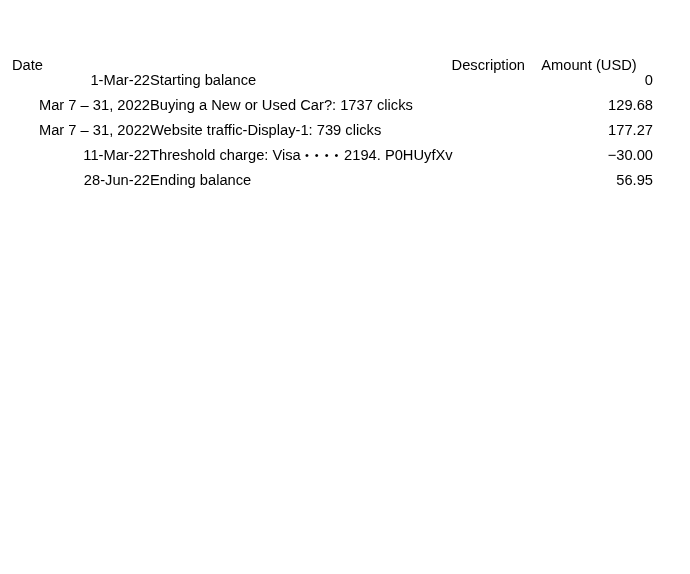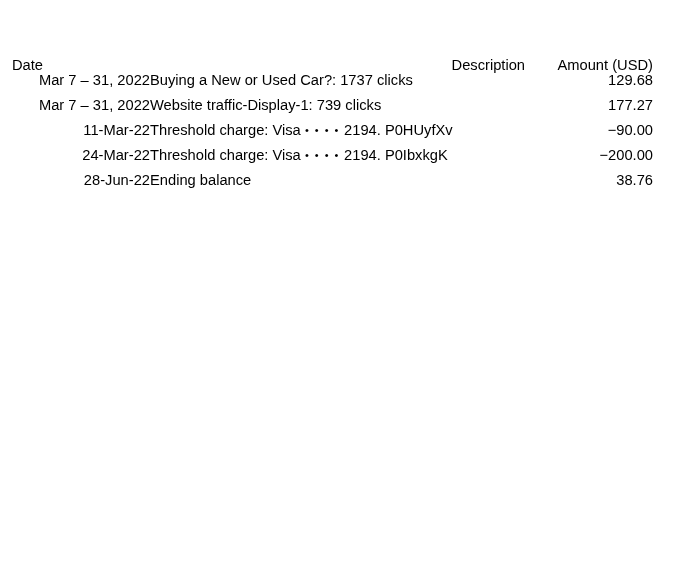--- a/index.html
+++ b/index.html
@@ -41,21 +41,21 @@
   .col-date   { width: 138px; }
   .col-desc   { width: 375px; }
   .col-amount { width: 128px; }
 
   thead th {
     padding-bottom: 9px;
     font-size: 14.7px;
   }
   th.h-date   { text-align: left; }
   th.h-desc   { text-align: right; padding-left: 8px; }
-  th.h-amount { text-align: right; }
+  th.h-amount { text-align: center; }
 
   tbody td {
     height: 25px;
     font-size: 14.7px;
   }
   td.c-date   { text-align: right; padding-right: 3px; }
   td.c-desc   { text-align: left; padding-left: 8px; }
   td.c-amount { text-align: right; }
 
   .dots {
@@ -78,47 +78,47 @@
     </colgroup>
     <thead>
       <tr>
         <th class="h-date">Date</th>
         <th class="h-desc">Description</th>
         <th class="h-amount">Amount (USD)</th>
       </tr>
     </thead>
     <tbody>
 
+      <tr>
+        <td class="c-date">1-Mar-22</td>
+        <td class="c-desc">Starting balance</td>
+        <td class="c-amount">0</td>
+      </tr>
 
       <tr>
         <td class="c-date">Mar 7 – 31, 2022</td>
         <td class="c-desc">Buying a New or Used Car?: 1737 clicks</td>
         <td class="c-amount">129.68</td>
       </tr>
 
       <tr>
         <td class="c-date">Mar 7 – 31, 2022</td>
         <td class="c-desc">Website traffic-Display-1: 739 clicks</td>
         <td class="c-amount">177.27</td>
       </tr>
 
       <tr>
         <td class="c-date">11-Mar-22</td>
         <td class="c-desc"><span>Threshold charge: Visa</span> <span class="dots">• • • •</span> <span>2194. P0HUyfXv</span></td>
-        <td class="c-amount">−90.00</td>
+        <td class="c-amount">−30.00</td>
       </tr>
 
-      <tr>
-        <td class="c-date">24-Mar-22</td>
-        <td class="c-desc"><span>Threshold charge: Visa</span> <span class="dots">• • • •</span> <span>2194. P0IbxkgK</span></td>
-        <td class="c-amount">−200.00</td>
-      </tr>
 
       <tr>
         <td class="c-date">28-Jun-22</td>
         <td class="c-desc">Ending balance</td>
-        <td class="c-amount">38.76</td>
+        <td class="c-amount">56.95</td>
       </tr>
 
     </tbody>
   </table>
 
 </div>
 
 </body></html>

